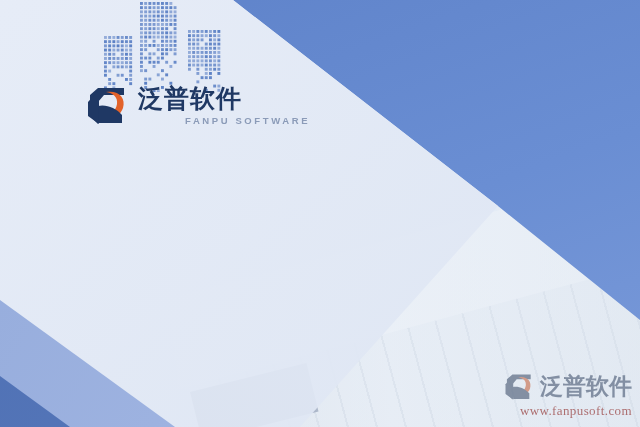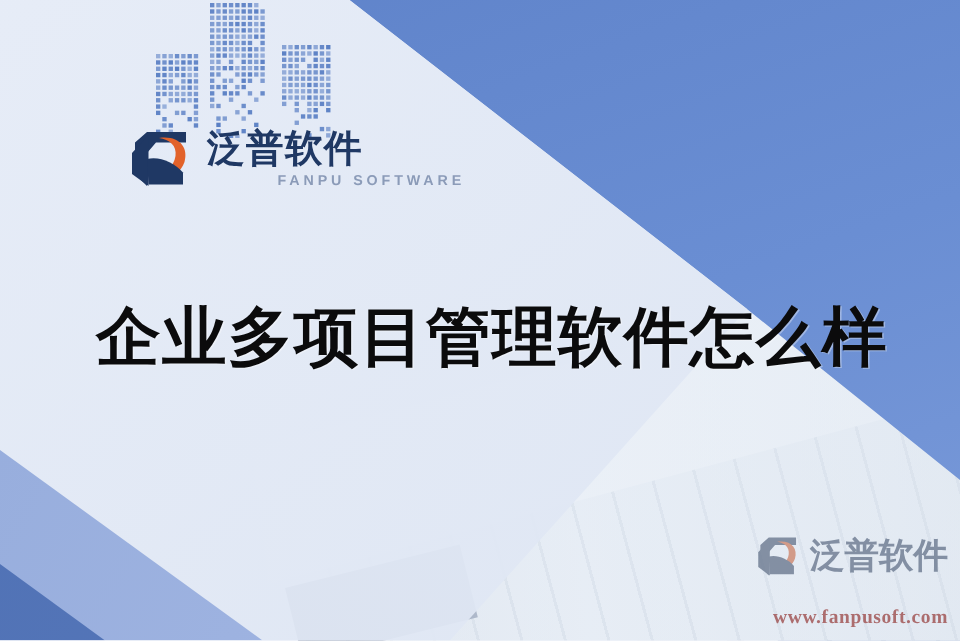--- a/index.html
+++ b/index.html
@@ -237,24 +237,24 @@
   .wm-mark { width: 31px; height: 28px; display: block; }
   .wm-cn {
     font-size: 23px;
     font-weight: 700;
     color: #6e7c92;
     letter-spacing: 0px;
     font-family: "DejaVu Sans", "Liberation Sans", sans-serif;
   }
   .wm-url {
     font-size: 13px;
-    font-weight: 700;
+    font-weight: 400;
     color: #a05252;
     letter-spacing: .4px;
-    margin-top: 17px;
+    margin-top: 1px;
     font-family: "Liberation Serif", serif;
     text-align: center;
   }
 </style>
 </head>
 <body>
 
 <div id="banner">
 
   <div class="photo-layer">
@@ -586,21 +586,20 @@
       <path d="M20 6 C33 4 40 12 37 22 C34 31 24 34 17 31 C24 30 30 25 31 18 C32 11 27 7 20 6 Z" fill="#e2622a"></path>
       <path d="M12 20 C20 18 30 22 36 29 L36 37 L13 37 Z" fill="#1f3864"></path>
       <path d="M14 22 C22 21 30 26 34 33 L16 33 Z" fill="#ffffff" opacity="0.0"></path>
     </svg>
     <div class="logo-text">
       <span class="logo-cn">泛普软件</span>
       <span class="logo-en">FANPU SOFTWARE</span>
     </div>
   </div>
 
-  <div class="headline">企业多项目管理软件怎么样</div>
 
   <div class="watermark">
     <div class="wm-row">
       <svg class="wm-mark" viewBox="0 0 44 40">
         <path d="M12 2 L38 2 L38 9 L18 9 L12 16 L12 38 L4 30 L4 9 Z" fill="#6e7c92"></path>
         <path d="M13 4 L2 16 L2 30 L13 38 Z" fill="#6e7c92"></path>
         <path d="M20 6 C33 4 40 12 37 22 C34 31 24 34 17 31 C24 30 30 25 31 18 C32 11 27 7 20 6 Z" fill="#cf8a72"></path>
         <path d="M12 20 C20 18 30 22 36 29 L36 37 L13 37 Z" fill="#6e7c92"></path>
       </svg>
       <span class="wm-cn">泛普软件</span>

